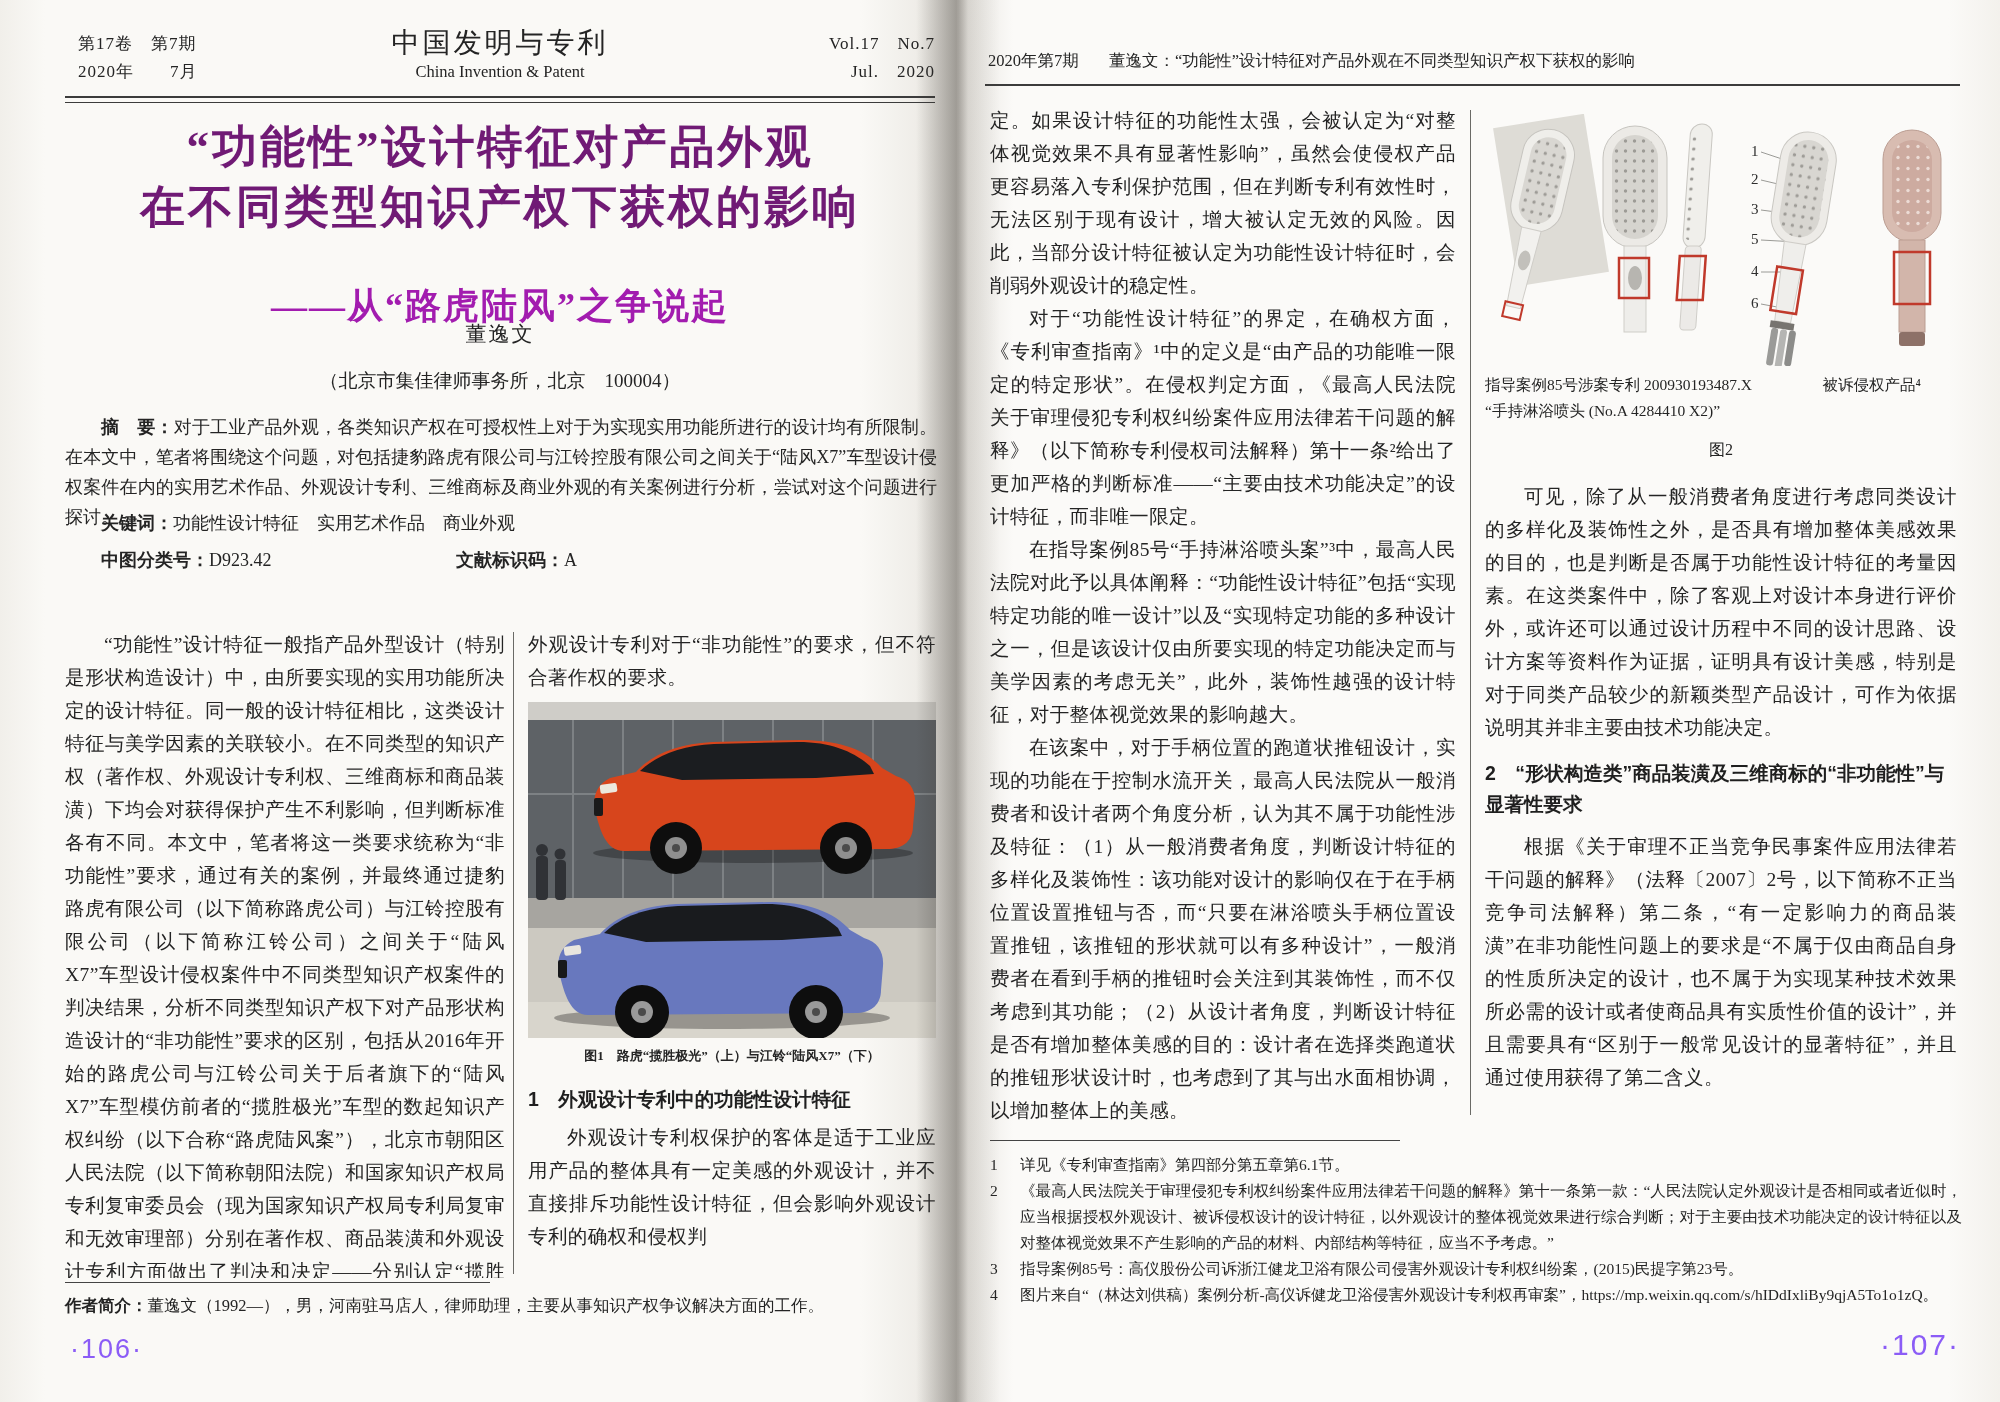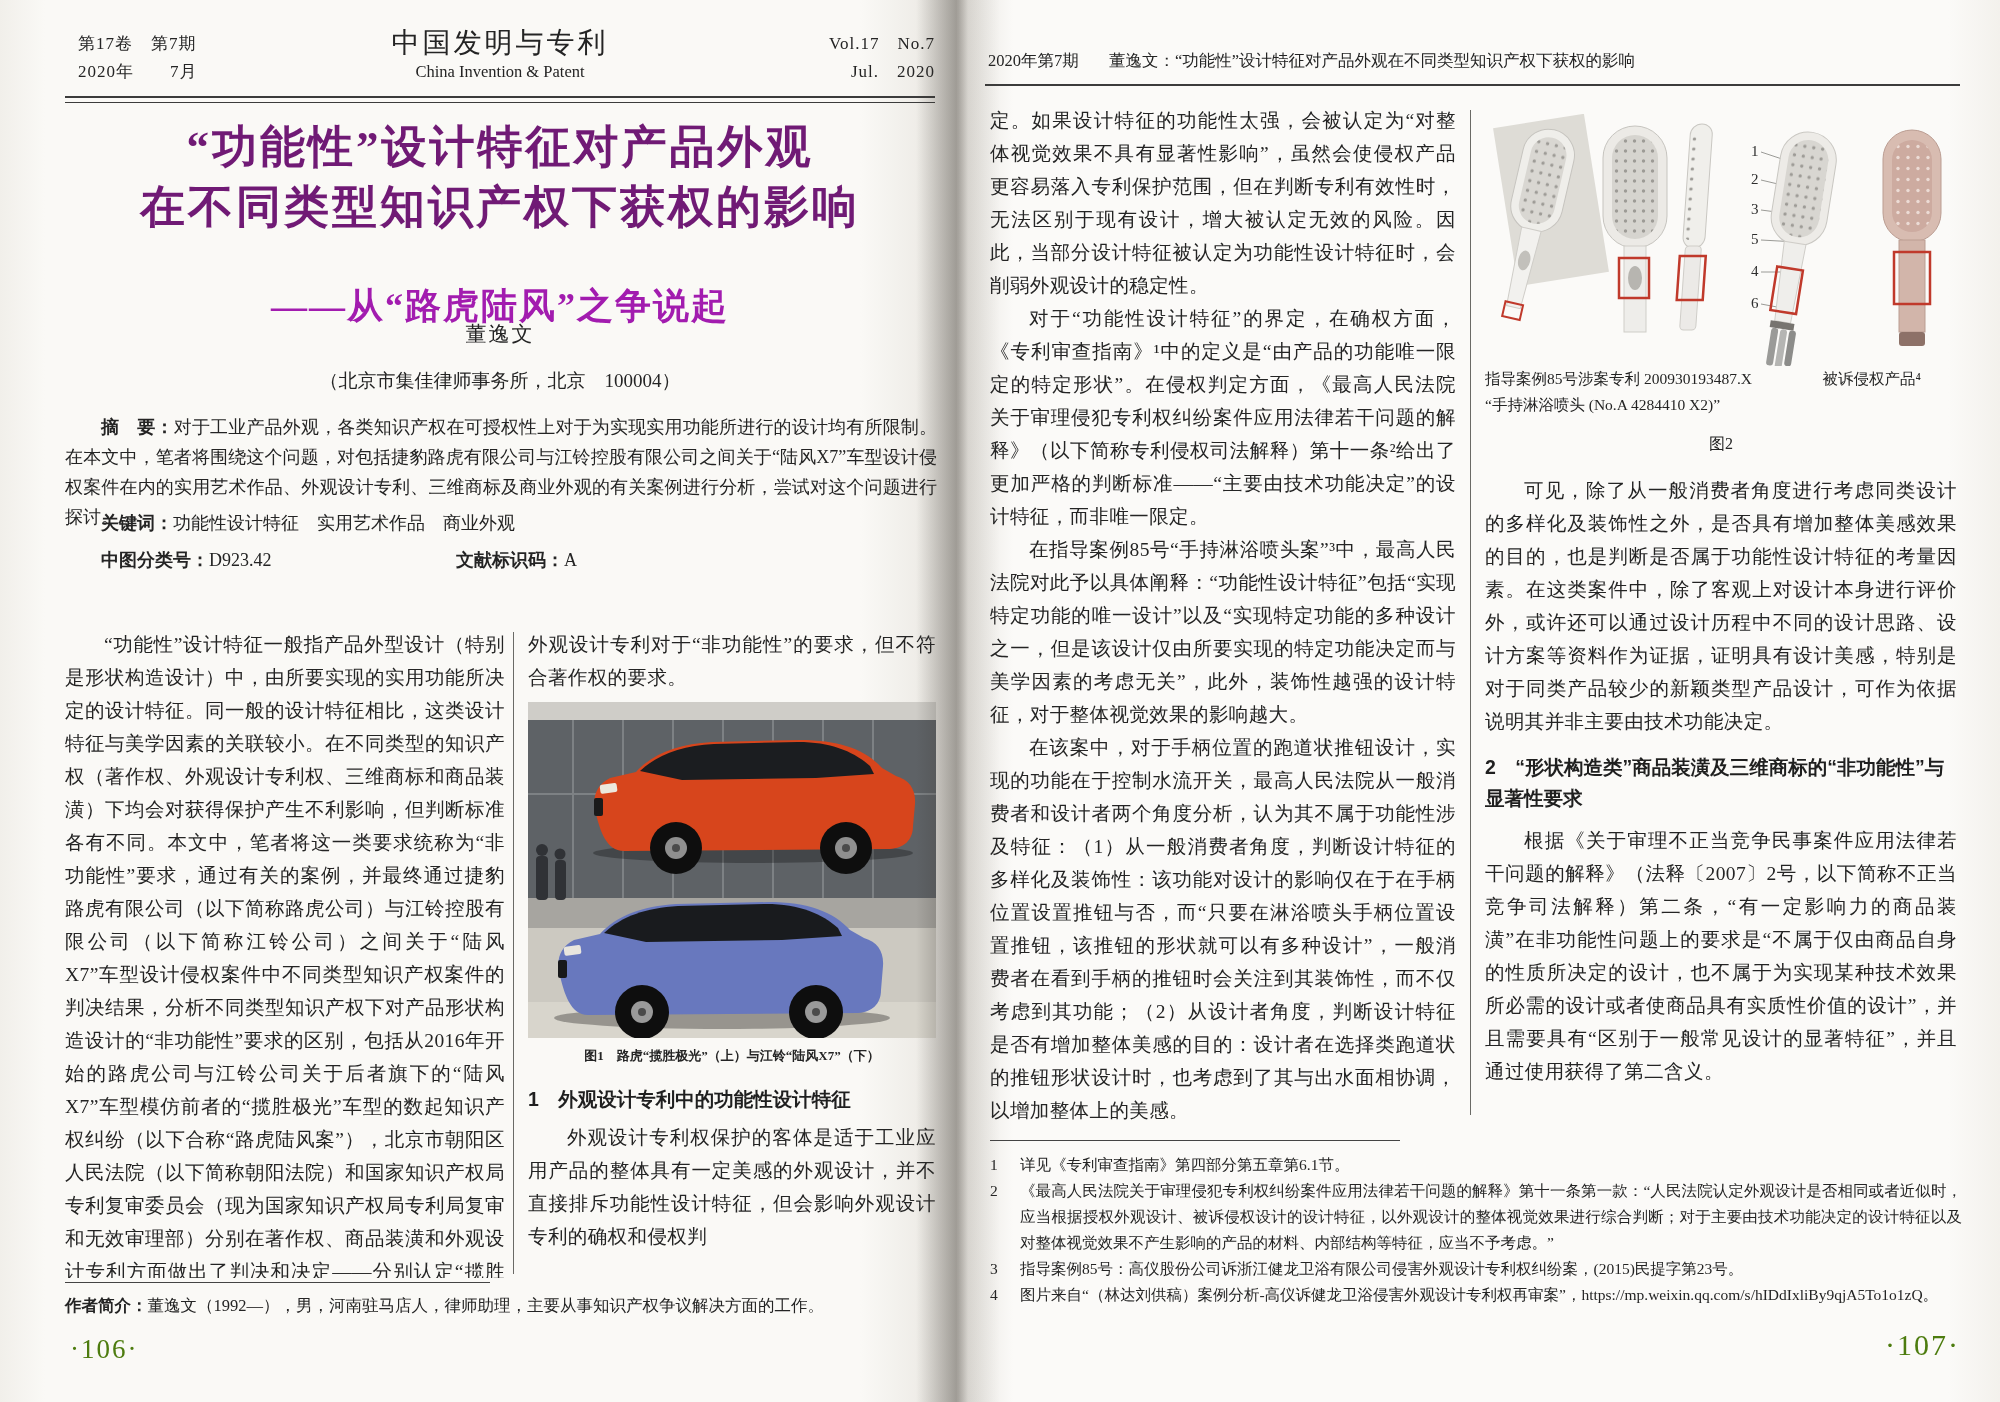--- a/index.html
+++ b/index.html
@@ -25,25 +25,25 @@
   .meta b{font-family:"Liberation Sans","DejaVu Sans",sans-serif;font-weight:bold;}
   .bodycol{overflow:hidden;}
   .bodycol p{font-size:19.5px;line-height:33px;margin:0;text-align:justify;letter-spacing:0.4px;}
   .indent{text-indent:2em;}
   .vrule{width:0;border-left:1px solid #6a6a66;}
   .fig-caption{font-size:13px;font-weight:bold;line-height:24px;}
   .section-h{font-family:"Liberation Sans","DejaVu Sans",sans-serif;font-weight:bold;
              font-size:19.5px;line-height:31px;color:#1f1f1f;}
   .bio{font-size:16.5px;line-height:26px;}
   .bio b{font-family:"Liberation Sans","DejaVu Sans",sans-serif;}
-  .pagenum{font-family:Liberation Serif, serif;font-size:27px;letter-spacing:2px;color:#4d7c0f;}
+  .pagenum{font-family:Liberation Sans, sans-serif;font-size:27px;letter-spacing:2px;color:#8b5cf6;}
   .fn-row{display:flex;font-size:15.5px;line-height:26px;}
   .fn-num{width:30px;flex:none;}
   .fn-text{flex:1;text-align:justify;}
-  .fig2-cap-row{display:flex;justify-content:space-between;font-size:15.5px;line-height:26px;margin-top:0;gap:40px;}
+  .fig2-cap-row{display:flex;justify-content:space-between;font-size:15.5px;line-height:26px;margin-top:6px;gap:40px;}
   .fig2-cap2{font-size:15.5px;line-height:26px;}
   svg{display:block;}
 </style>
 </head>
 <body>
 
 <div class="spread">
   <div class="page-left"></div>
   <div class="page-right"></div>
 

